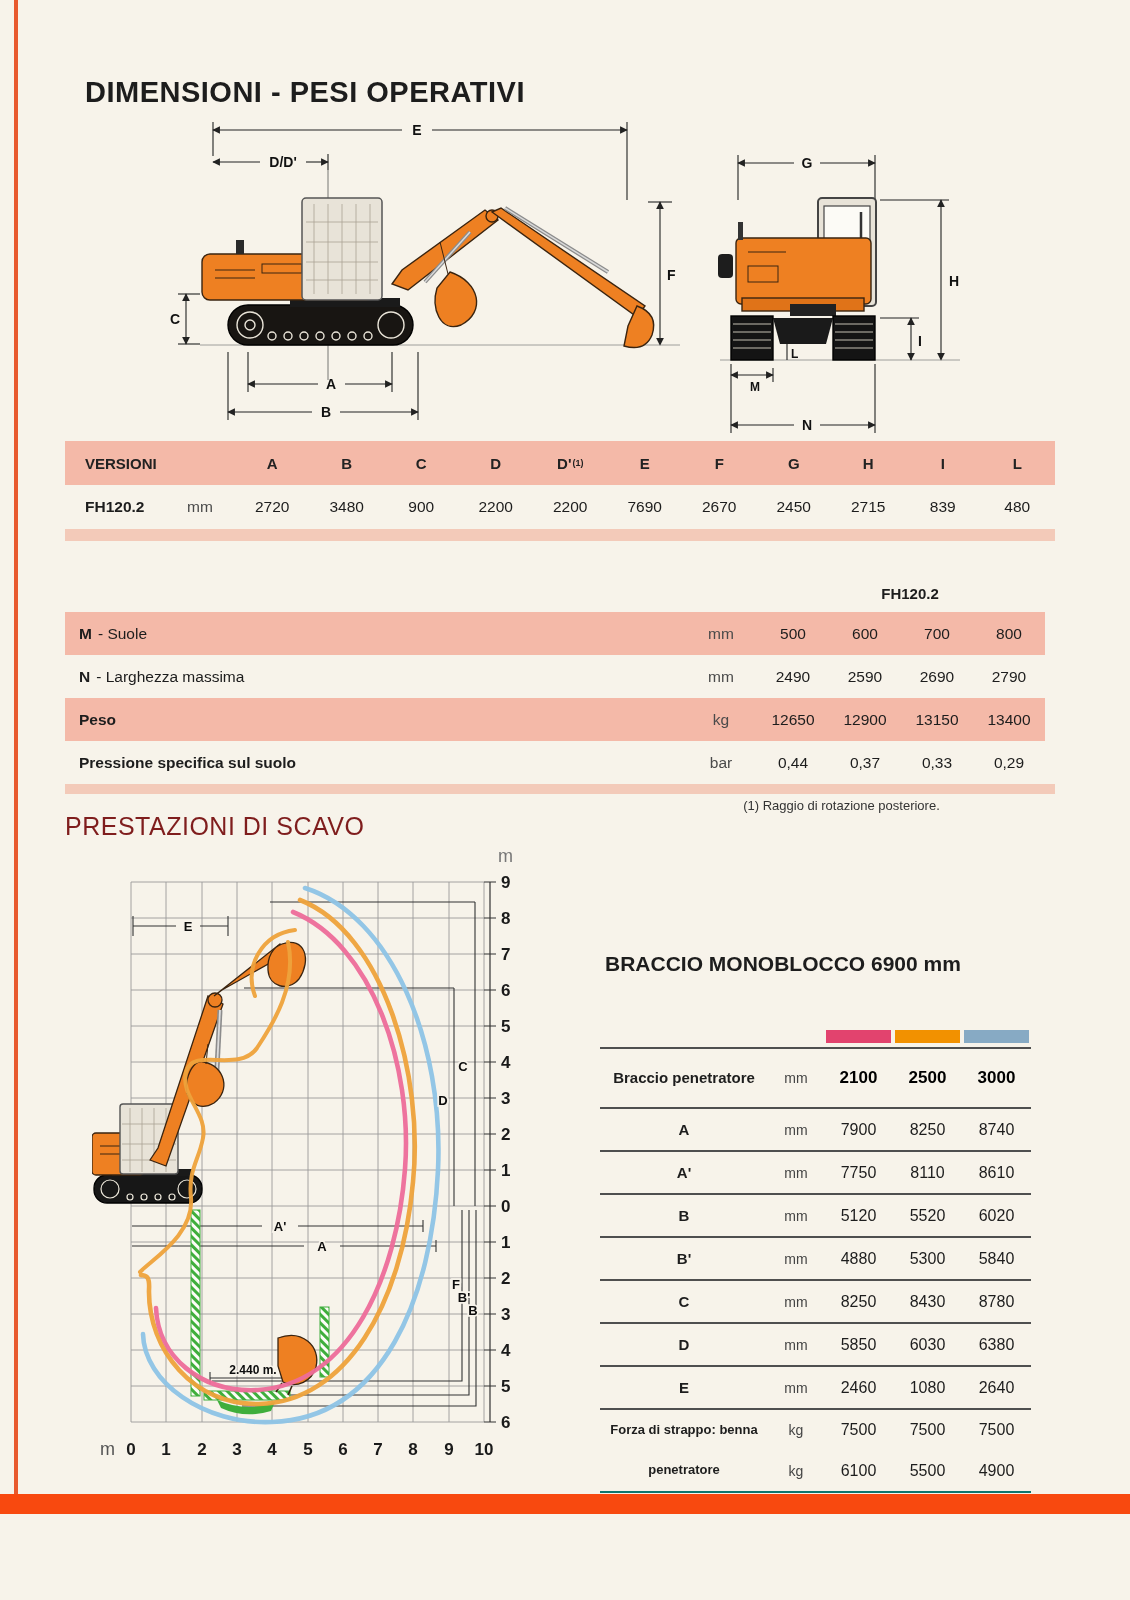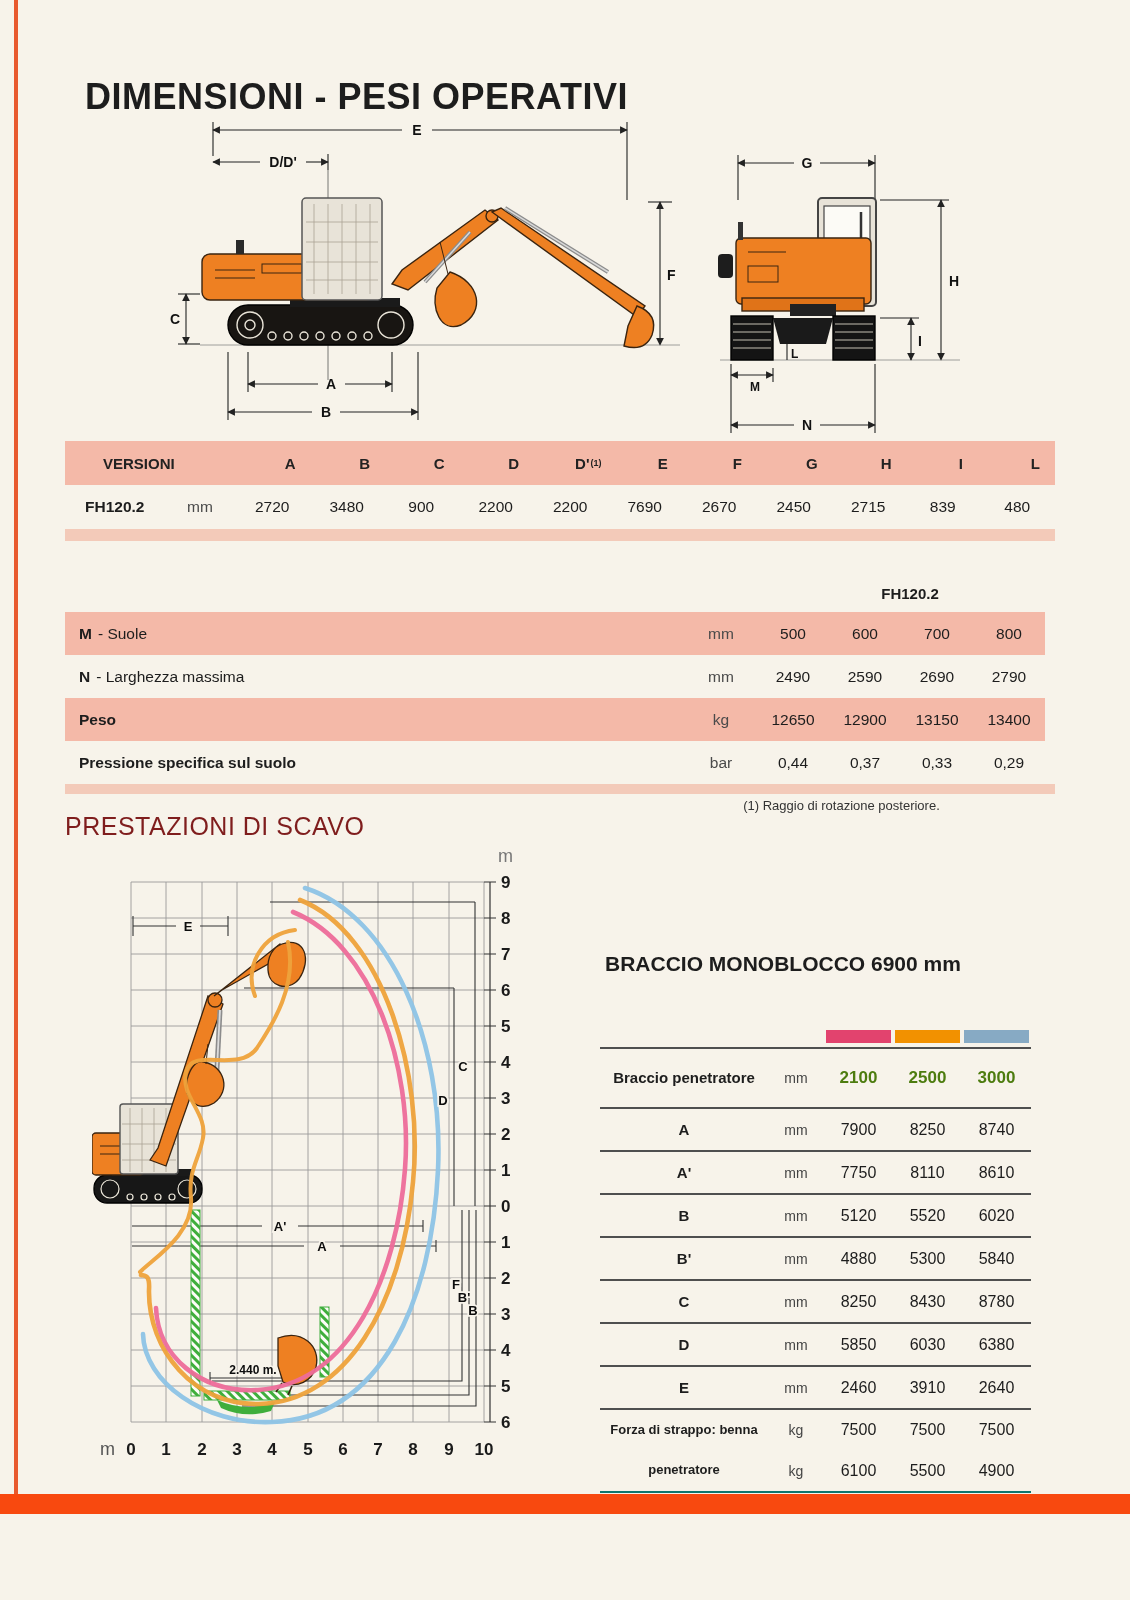--- a/index.html
+++ b/index.html
@@ -1,27 +1,27 @@
 <!DOCTYPE html>
 <html><head>
 <meta charset="utf-8">
 <style>
   html,body{margin:0;padding:0;}
   body{font-family:"Liberation Sans",sans-serif;background:#e9e6dd;}
   #page{position:relative;width:1130px;height:1600px;background:#f7f3ea;overflow:hidden;}
   .abs{position:absolute;}
-  .title1{font-size:36px;font-weight:bold;color:#1d1d1d;letter-spacing:.5px;}
+  .title1{font-size:29px;font-weight:bold;color:#1d1d1d;letter-spacing:.5px;}
   .title2{font-size:25px;font-weight:normal;color:#7f1d1d;letter-spacing:.5px;}
   .title3{font-size:21px;font-weight:bold;color:#1d1d1d;}
   
   .pinkband{background-color:#f4b9a8;background-image:radial-gradient(circle,rgba(255,255,255,.38) 22%,rgba(0,0,0,0) 25%);background-size:4px 4px;}
   .strip{background-color:#f3cab9;background-image:radial-gradient(circle,rgba(255,255,255,.45) 22%,rgba(0,0,0,0) 25%);background-size:4px 4px;}
   
   .t1{display:grid;grid-template-columns:100px 70px repeat(11,74.5px);}
-  .t1.head{height:44px;font-weight:bold;font-size:15px;color:#222;padding-left:18px;}
+  .t1.head{height:44px;font-weight:bold;font-size:15px;color:#222;}
   .t1.row{height:43px;font-size:15.5px;color:#1d1d1d;}
   .cell{display:flex;align-items:center;justify-content:center;height:100%;}
   .cell.l{justify-content:flex-start;padding-left:20px;box-sizing:border-box;}
   .span2{grid-column:1/3;}
   .unitc{color:#4a4a4a;}
   sup.fn{font-size:9px;margin-left:1px;line-height:1;}
   
   .t2row{display:grid;grid-template-columns:620px 72px repeat(4,72px);height:43px;font-size:15.5px;color:#1d1d1d;}
   .t2lab{display:flex;align-items:center;padding-left:14px;box-sizing:border-box;font-size:15.5px;}
   .t2lab b{margin-right:6px;}
@@ -31,21 +31,21 @@
   .t3{width:431px;}
   .t3row{display:grid;grid-template-columns:168px 56px repeat(3,69px);border-top:2px solid #4f4f4f;}
   .t3row.hd{height:58px;}
   .t3row.r{height:41px;}
   .t3row.rb{height:40px;}
   .t3row.last{height:41px;border-bottom:2px solid #0f766e;}
   .t3 .lab{font-weight:bold;font-size:15px;color:#1d1d1d;text-align:center;line-height:1.15;}
   .t3 .lab.sm{font-size:13px;}
   .t3 .unit{font-size:14px;color:#444;}
   .t3 .val{font-size:16px;color:#1d1d1d;}
-  .t3 .hval{font-size:17px;font-weight:bold;color:#4d7c0f;}
+  .t3 .hval{font-size:17px;font-weight:bold;color:#000000;}
   .swatch{position:absolute;height:13px;width:65px;background-image:radial-gradient(circle,rgba(255,255,255,.35) 22%,rgba(0,0,0,0) 25%);background-size:4px 4px;}
   
   text{font-family:"Liberation Sans",sans-serif;}
   .dim{font-size:14px;font-weight:bold;fill:#111;}
   .dims{font-size:12px;font-weight:bold;fill:#111;}
   .ax{font-size:17px;font-weight:bold;fill:#1a1a1a;}
   .axm{font-size:18px;fill:#777;}
   .lbl{font-size:13px;font-weight:bold;fill:#0d0d0d;paint-order:stroke;stroke:#f7f3ea;stroke-width:3.5px;}
   .lbl2{font-size:12px;font-weight:bold;fill:#0d0d0d;paint-order:stroke;stroke:#f7f3ea;stroke-width:3px;}
 </style>
@@ -459,21 +459,21 @@
       <div class="cell lab">D</div>
       <div class="cell unit">mm</div>
       <div class="cell val">5850</div>
       <div class="cell val">6030</div>
       <div class="cell val">6380</div>
     </div>
     <div class="t3row r">
       <div class="cell lab">E</div>
       <div class="cell unit">mm</div>
       <div class="cell val">2460</div>
-      <div class="cell val">3910</div>
+      <div class="cell val">1080</div>
       <div class="cell val">2640</div>
     </div>
     <div class="t3row rb">
       <div class="cell lab sm">Forza di strappo: benna</div>
       <div class="cell unit">kg</div>
       <div class="cell val">7500</div>
       <div class="cell val">7500</div>
       <div class="cell val">7500</div>
     </div>
     <div class="t3row last" style="border-top:none;">

